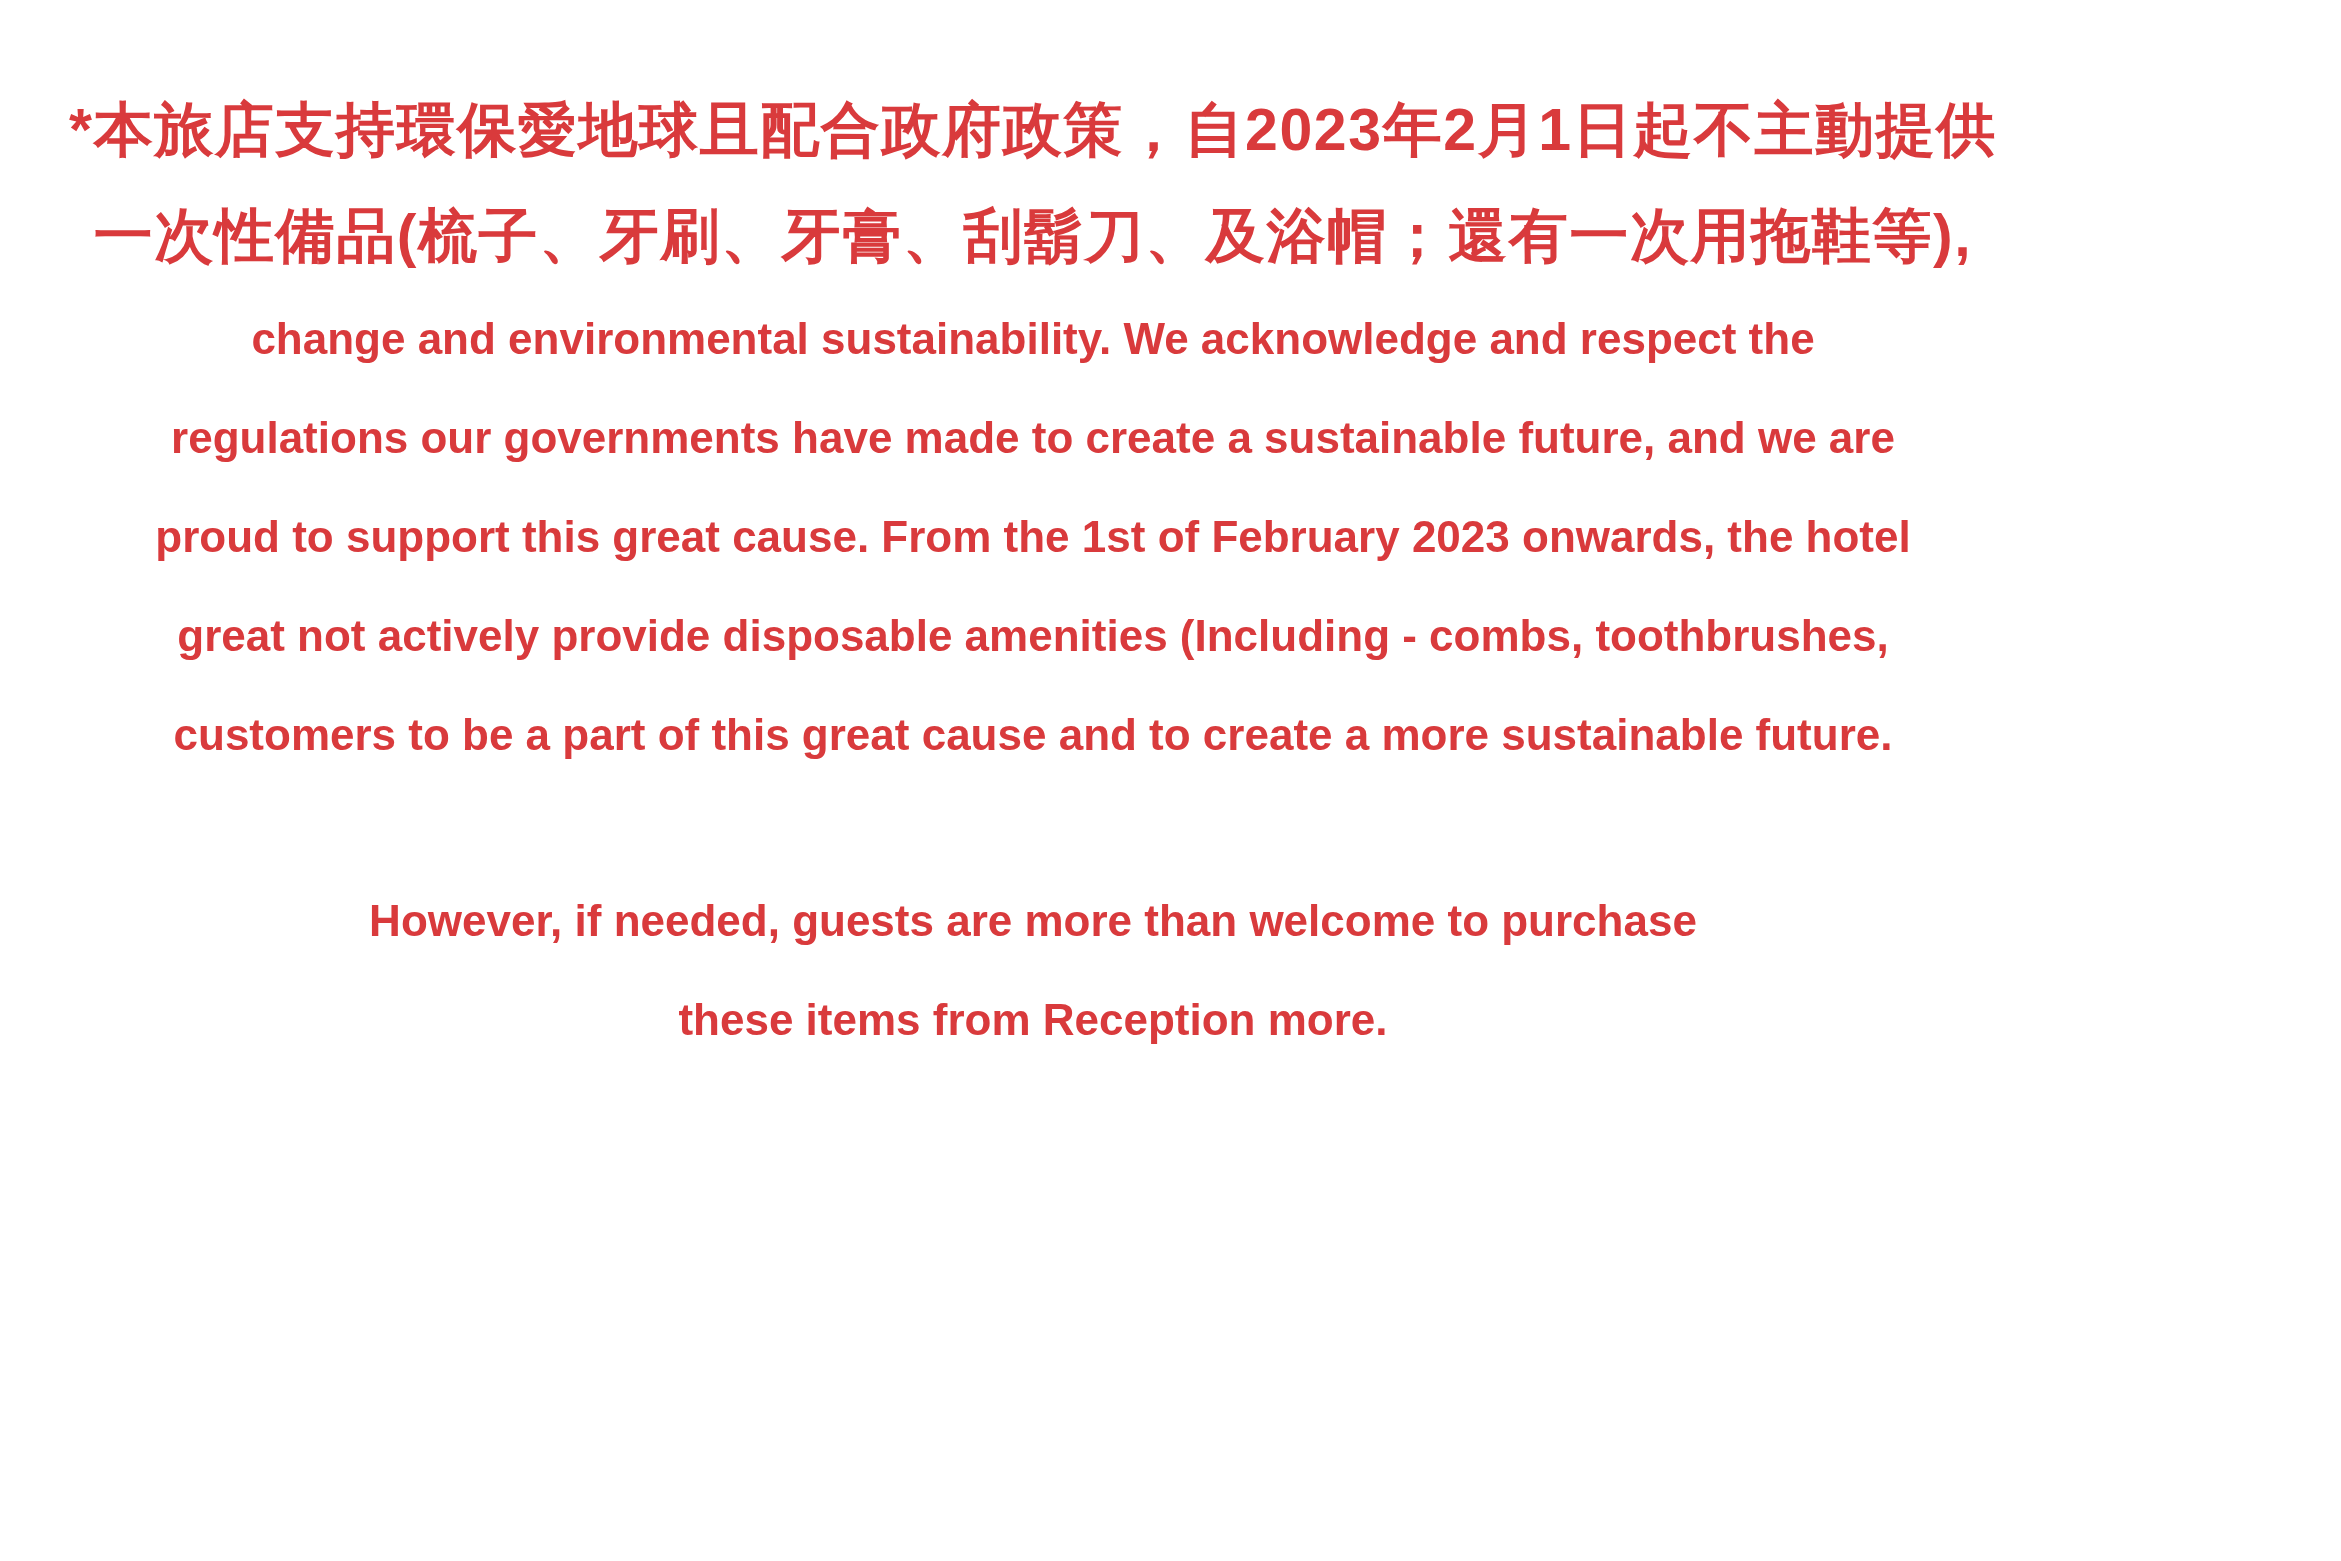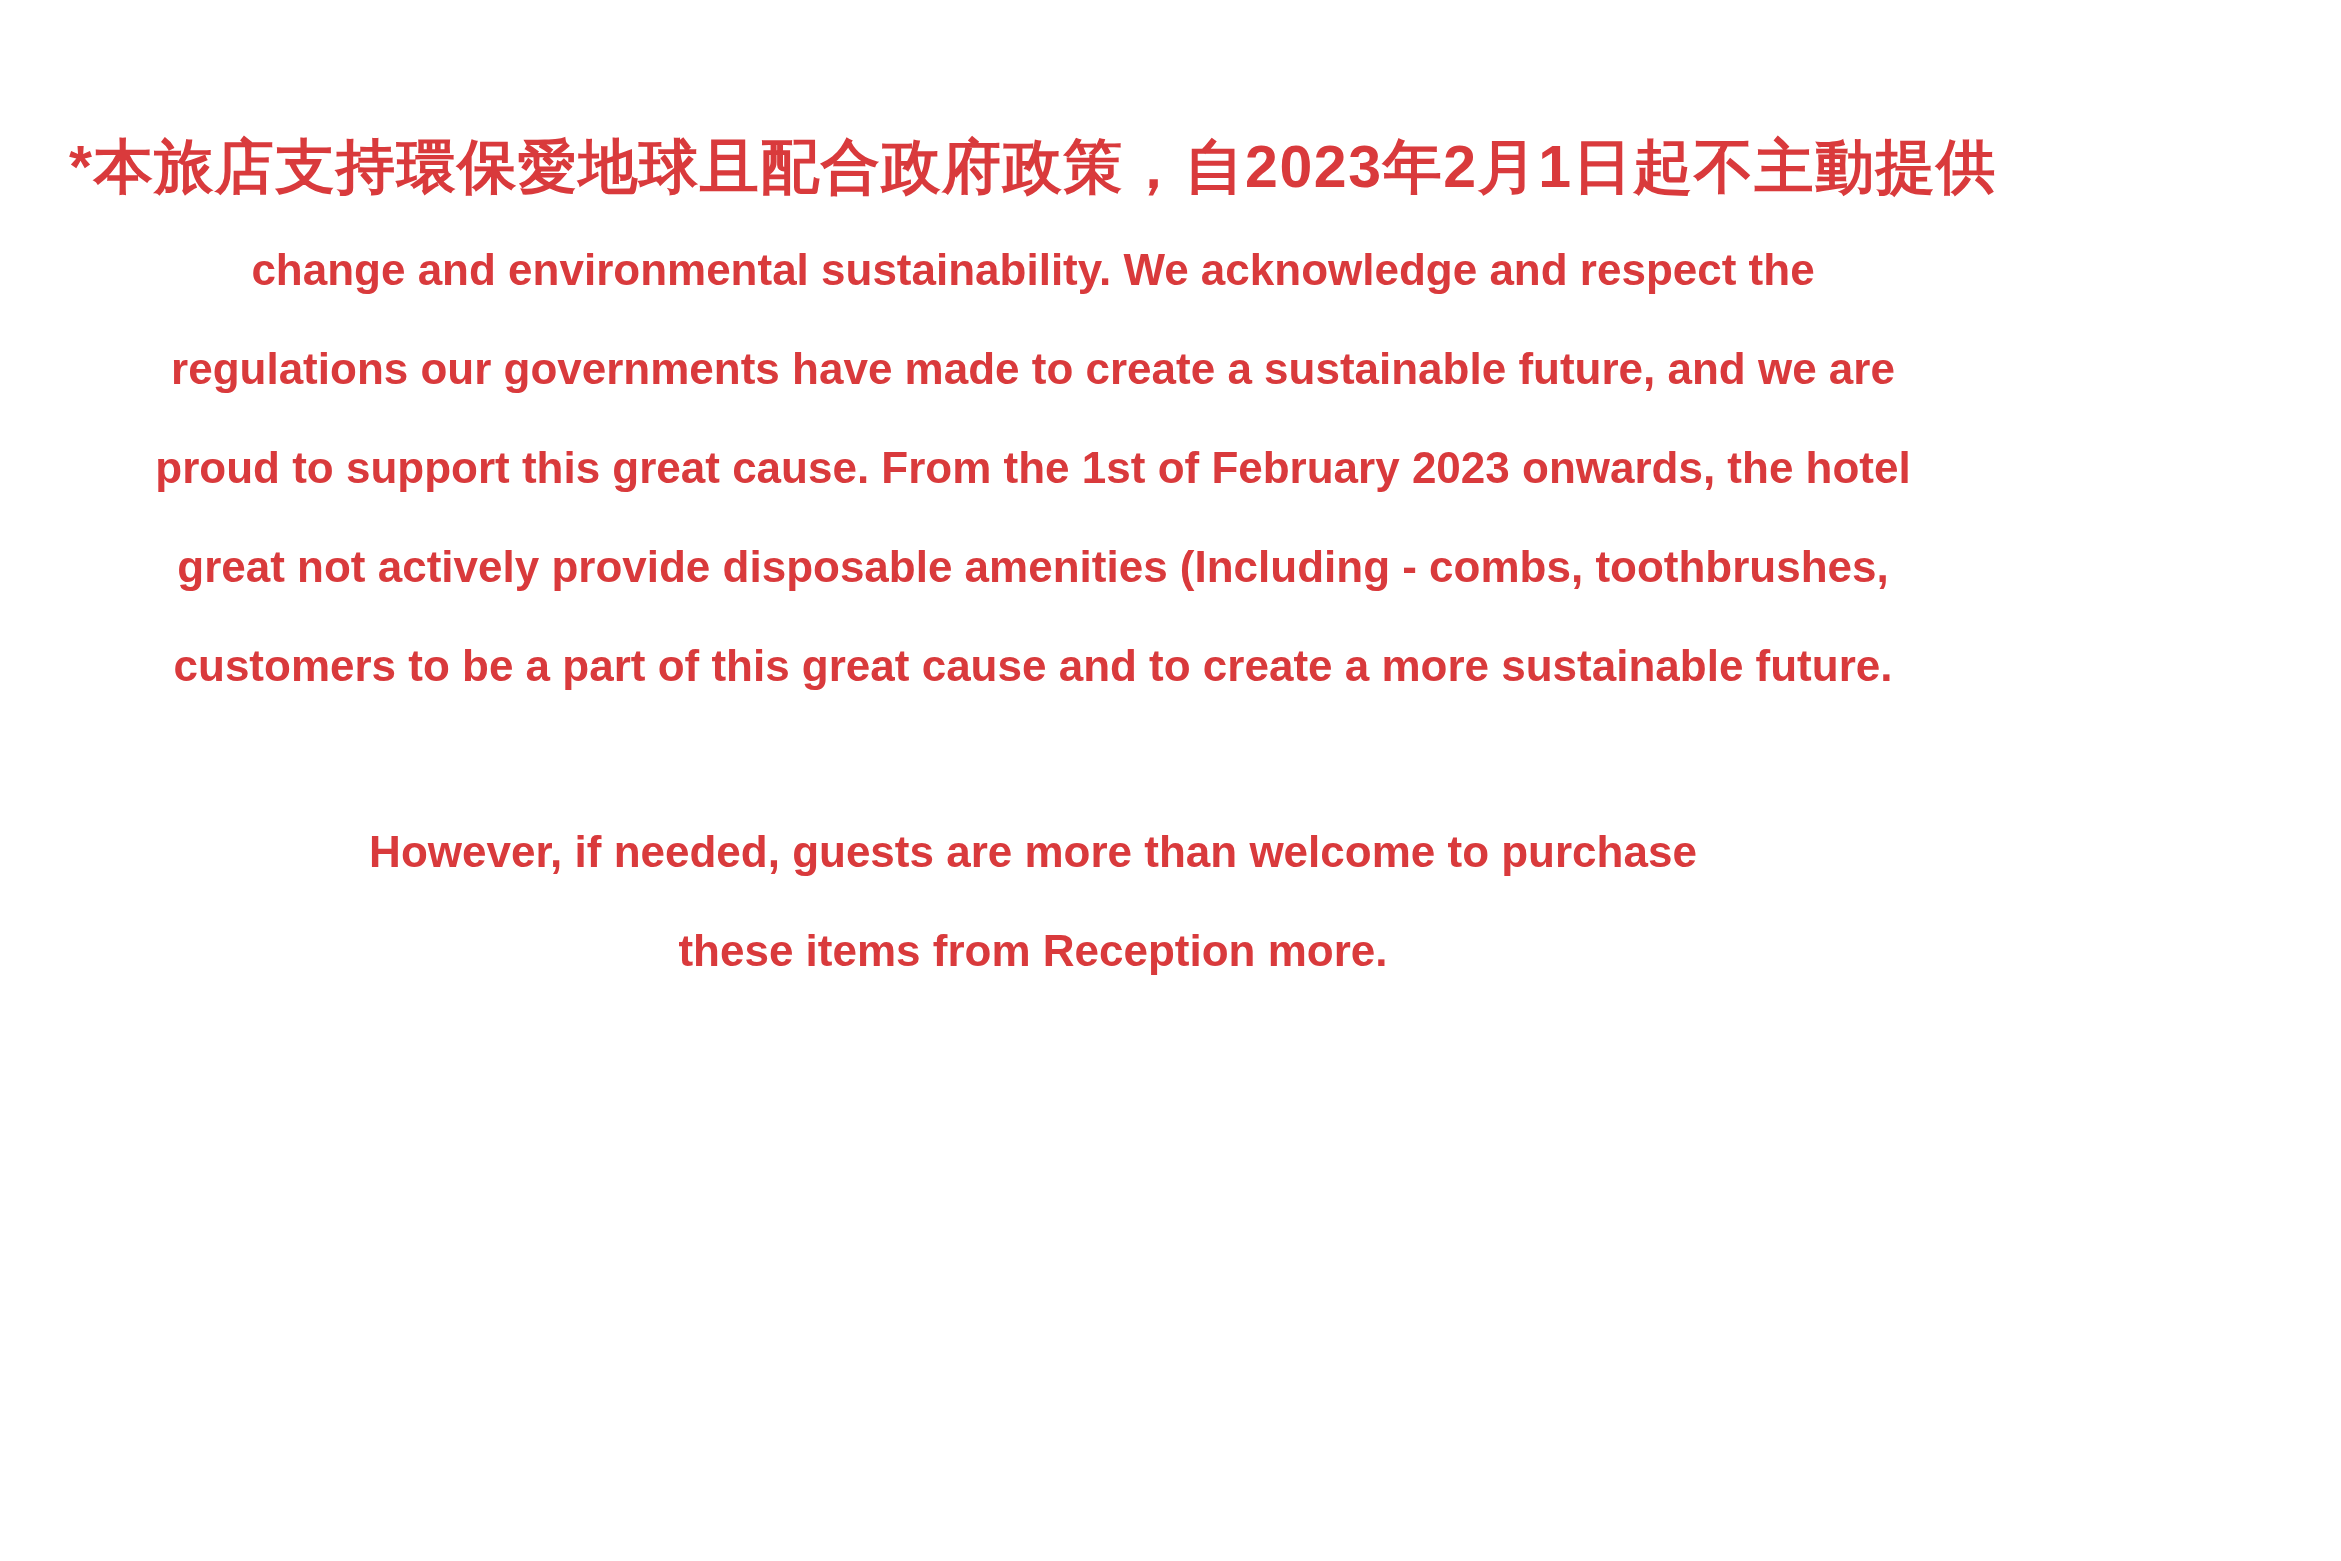--- a/index.html
+++ b/index.html
@@ -8,21 +8,21 @@
     background: #ffffff;
   }
   body {
     width: 2342px;
     height: 1561px;
     overflow: hidden;
     font-family: "Liberation Sans", "DejaVu Sans", sans-serif;
   }
   .notice {
     width: 2066px;
-    padding-top: 114px;
+    padding-top: 77px;
     text-align: center;
     color: var(--notice-red, #d93a3c);
     font-weight: bold;
   }
   .zh-line {
     font-size: 59px;
     line-height: 106px;
     letter-spacing: 1.6px;
     white-space: nowrap;
   }
@@ -35,20 +35,21 @@
     margin-top: 87px;
   }
 </style>
 </head>
 <body style="background: rgb(255, 255, 255);">
 
 <div class="notice">
 
   <div>
     <div class="zh-line">*本旅店支持環保愛地球且配合政府政策，自2023年2月1日起不主動提供</div>
+    <div class="zh-line">一次性備品(梳子、牙刷、牙膏、刮鬍刀、及浴帽；還有一次用拖鞋等),</div>
   </div>
 
   <div>
     <div class="en-line">change and environmental sustainability. We acknowledge and respect the</div>
     <div class="en-line">regulations our governments have made to create a sustainable future, and we are</div>
     <div class="en-line">proud to support this great cause. From the 1st of February 2023 onwards, the hotel</div>
     <div class="en-line">great not actively provide disposable amenities (Including - combs, toothbrushes,</div>
     <div class="en-line">customers to be a part of this great cause and to create a more sustainable future.</div>
   </div>
 

